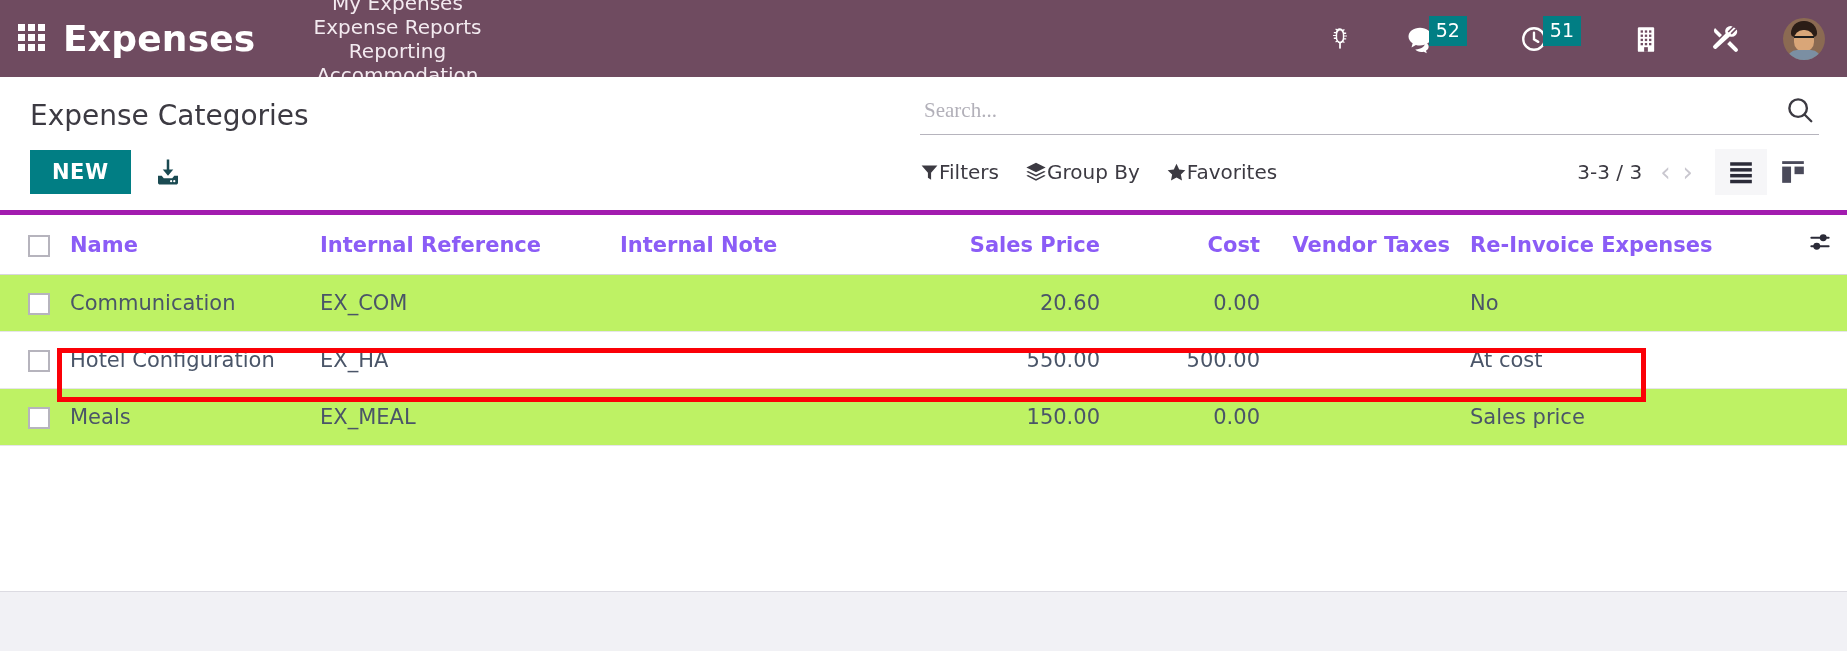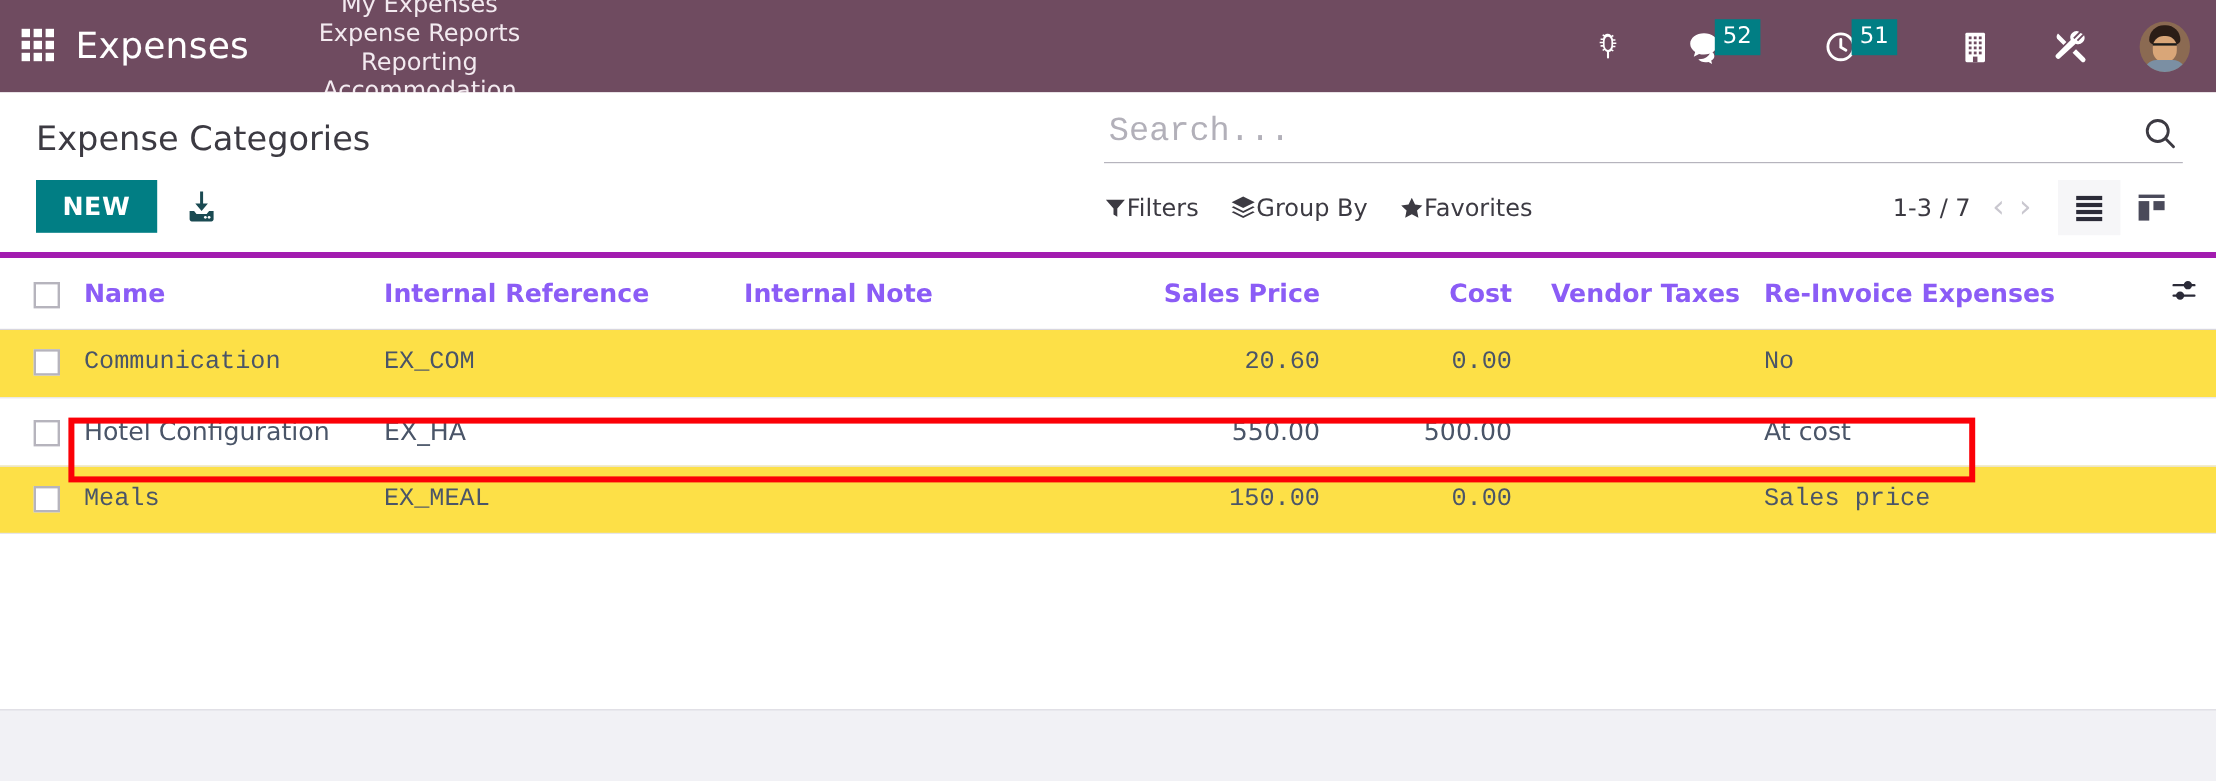--- a/index.html
+++ b/index.html
@@ -23,22 +23,22 @@
     width: 30px; height: 30px;
     display: grid;
     grid-template-columns: repeat(3, 7px);
     grid-template-rows: repeat(3, 7px);
     gap: 3px;
     margin-right: 15px;
     cursor: pointer;
   }
   .apps-grid i { background: #ffffff; display: block; width: 7px; height: 7px; }
   .brand {
-    font-size: 30px;
-    font-weight: 400;
+    font-size: 36px;
+    font-weight: 700;
     letter-spacing: .2px;
     margin-right: 36px;
     color: #ffffff;
     white-space: nowrap;
   }
   .nav-links { display: flex; align-items: center; gap: 0; flex-direction: column; }
   .nav-link {
     font-size: 20px;
     color: #f3eaf0;
     padding: 0 22px;
@@ -120,23 +120,23 @@
     display: flex;
     align-items: center;
     border-bottom: 1px solid #b6b4bd;
     padding: 0 4px 9px 4px;
     margin-bottom: 14px;
   }
   .search-input {
     flex: 1;
     border: none;
     outline: none;
-    font-size: 28px;
+    font-size: 21px;
     color: #3c3a42;
-    font-family: Liberation Mono, monospace;
+    font-family: Liberation Serif, serif;
     background: transparent;
   }
   .search-input::placeholder { color: #b2b0b9; }
   .search-icon { cursor: pointer; display:flex; }
 
   .filters-row {
     display: flex;
     align-items: center;
     padding-bottom: 8px;
   }
@@ -177,21 +177,21 @@
     border-bottom: 1px solid #d8d6de;
     white-space: nowrap;
   }
   tbody td {
     font-size: 21px;
     color: #4a5568;
     padding: 16px 10px;
     border-bottom: 1px solid #e6e5ea;
     white-space: nowrap;
   }
-  tbody tr.zebra td { background: #fde047; font-family: Liberation Mono, monospace; }
+  tbody tr.zebra td { background: #bef264; }
   .c-check { width: 60px; text-align: center !important; padding-left: 28px !important; }
   .c-name { width: 250px; }
   .c-ref { width: 300px; }
   .c-note { width: 280px; }
   .c-sales { width: 220px; text-align: right !important; }
   .c-cost { width: 160px; text-align: right !important; }
   .c-vtax { width: 190px; text-align: right !important; }
   .c-reinv { width: 300px; }
   .c-opts { width: 120px; text-align: center !important; }
 
@@ -353,21 +353,21 @@
           </div>
           <div class="filter-btn">
             <svg width="21" height="21" viewBox="0 0 24 24" fill="#3c3a42" aria-hidden="true">
               <path d="M12 2l3.1 6.5 7 .9-5.1 4.8 1.3 7L12 17.8 5.7 21.2l1.3-7L1.9 9.4l7-.9z"></path>
             </svg>
             <span>Favorites</span>
           </div>
 
           <div class="f-spacer"></div>
 
-          <div class="pager">1-3 / 7</div>
+          <div class="pager">3-3 / 3</div>
           <div class="pager-btn">‹</div>
           <div class="pager-btn">›</div>
 
           <div class="view-toggles">
             <div class="view-btn active">
               <svg width="26" height="24" viewBox="0 0 24 22" fill="#2b2b38" aria-hidden="true">
                 <rect x="2" y="2" width="20" height="3.2"></rect>
                 <rect x="2" y="7.4" width="20" height="3.2"></rect>
                 <rect x="2" y="12.8" width="20" height="3.2"></rect>
                 <rect x="2" y="18.2" width="20" height="3.2"></rect>

